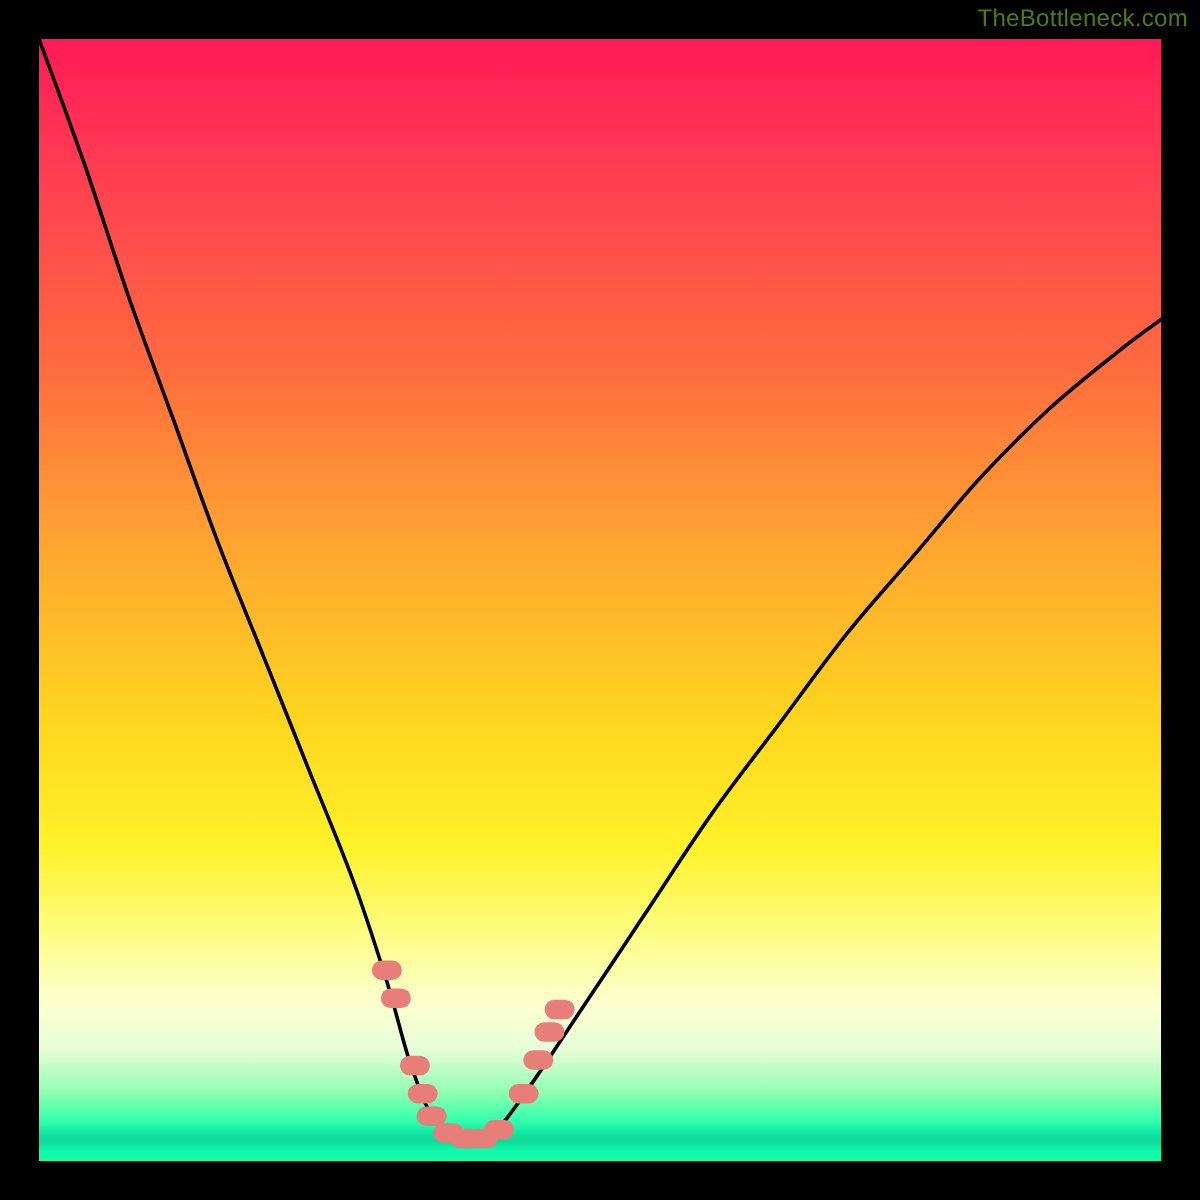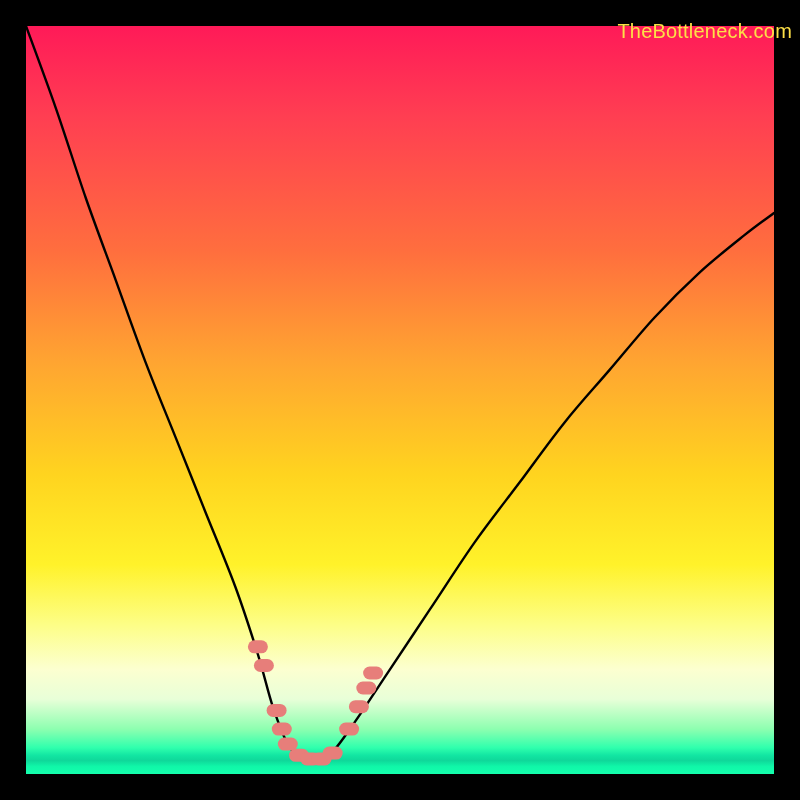--- a/index.html
+++ b/index.html
@@ -56,24 +56,24 @@
   }
   .svg-layer {
     position: absolute;
     top: 0;
     left: 0;
     width: 100%;
     height: 100%;
   }
   .watermark {
     position: absolute;
-    top: 20px;
+    top: 4px;
     right: 8px;
-    color: #fde047;
-    font-size: 20px;
+    color: #4d7c0f;
+    font-size: 16px;
     font-weight: 400;
     letter-spacing: 0.2px;
   }
 </style>
 </head>
 <body>
 
 <div class="frame">
 
   <div class="plot-area">

